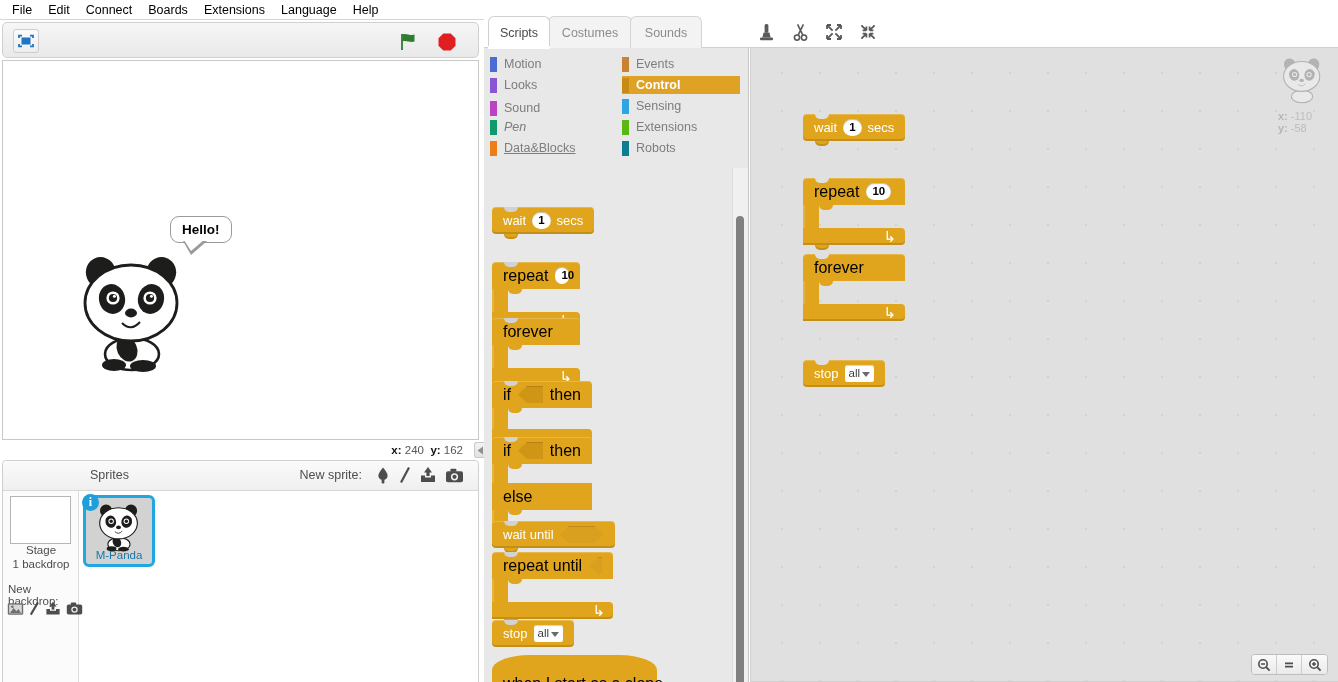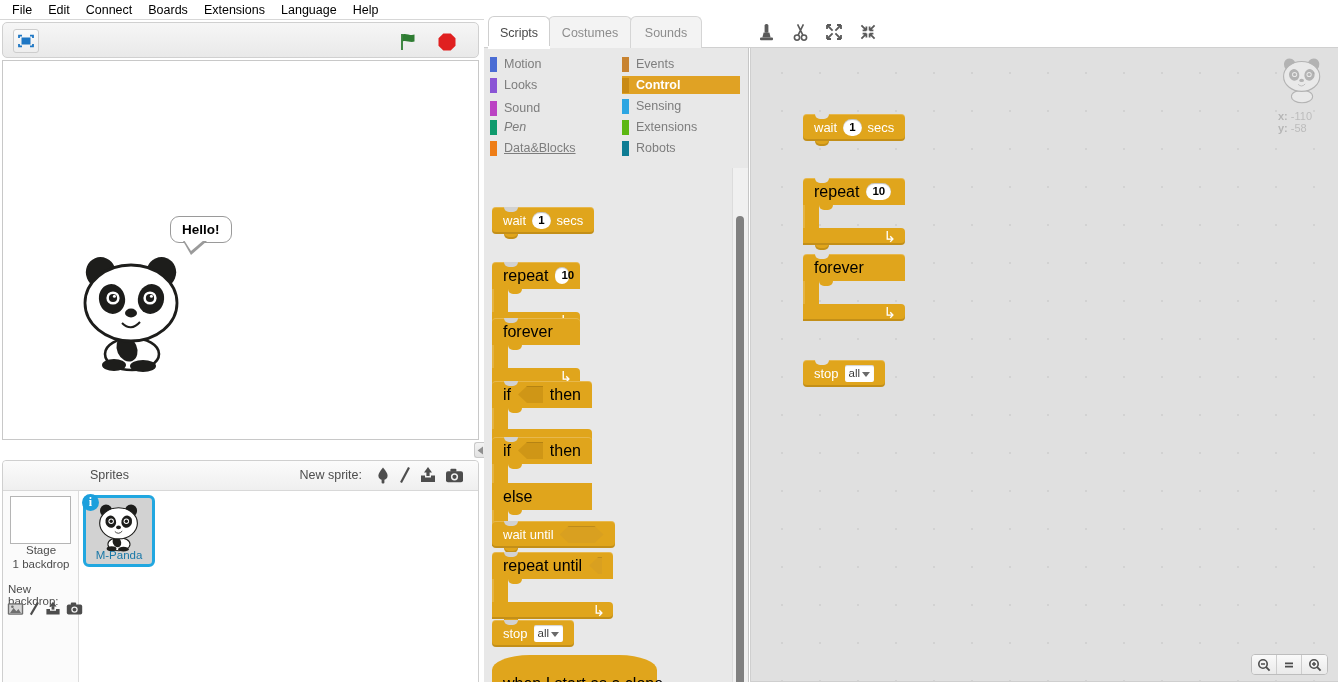--- a/index.html
+++ b/index.html
@@ -391,20 +391,26 @@
           <circle cx="69" cy="47" r="4.1" fill="#1d1d1b"></circle>
           <circle cx="33.4" cy="45.2" r="1.5" fill="#fff"></circle>
           <circle cx="70.4" cy="45.2" r="1.5" fill="#fff"></circle>
 
           <ellipse cx="50" cy="62" rx="6" ry="4.4" fill="#1d1d1b"></ellipse>
           <path d="M41 72 Q50 81 59 71" stroke="#1d1d1b" stroke-width="2" fill="none"></path>
         </svg>
       </div>
     </div>
 
+    <div class="coord-readout">
+      <b>x:</b>
+      <span>240</span>
+      &nbsp;<b>y:</b>
+      <span>162</span>
+    </div>
     <div class="collapse-arrow">
       <svg width="7" height="9" viewBox="0 0 7 9">
         <polygon points="6,0.5 6,8.5 0.6,4.5" fill="#8f8f8f"></polygon>
       </svg>
     </div>
 
     <div class="sprite-pane">
       <div class="sprite-header"></div>
       <div class="sprites-label">Sprites</div>
       <div class="newsprite-label">New sprite:</div>

